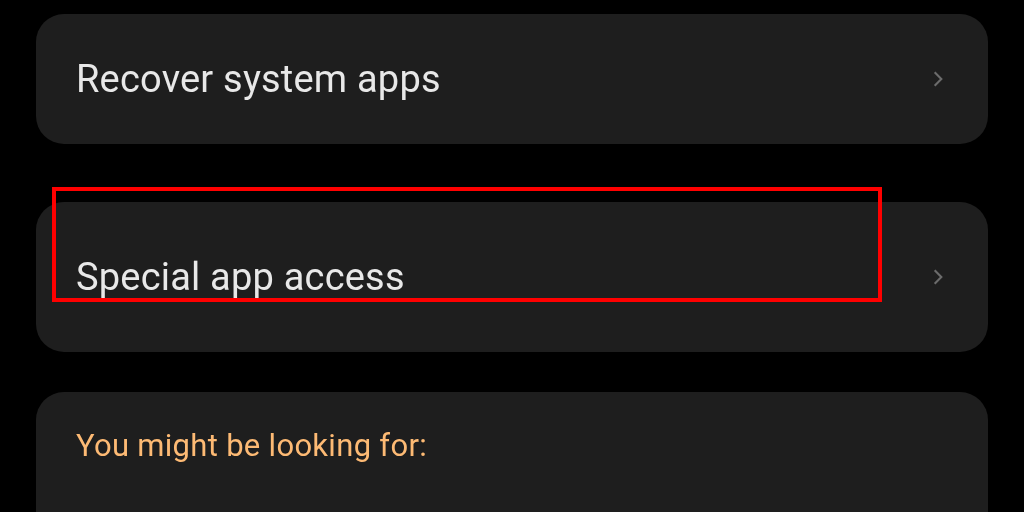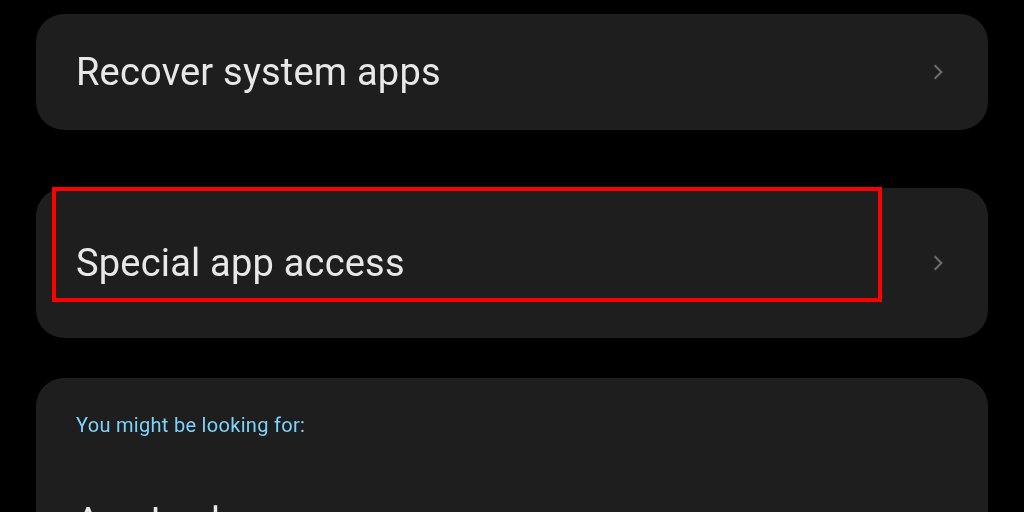--- a/index.html
+++ b/index.html
@@ -15,21 +15,21 @@
       background: #1e1e1e;
       border-radius: 28px;
       margin: 0 36px;
       padding: 0 40px;
       display: flex;
       align-items: center;
       justify-content: space-between;
       position: relative;
     }
     .card-1 {
-      height: 116px;
+      height: 130px;
       margin-top: 14px;
       gap: 36px;
     }
     .card-2 {
       height: 150px;
       margin-top: 58px;
     }
     .card-label {
       color: #e8e8e8;
       font-size: 38px;
@@ -59,22 +59,22 @@
       pointer-events: none;
     }
     .suggest-card {
       background: #1e1e1e;
       border-radius: 28px;
       margin: 40px 36px 0 36px;
       padding: 35px 40px 0 40px;
       height: 200px;
     }
     .suggest-title {
-      color: #7dd3fc;
-      font-size: 20px;
+      color: #fdba74;
+      font-size: 31px;
       font-weight: 400;
       letter-spacing: 0.3px;
     }
     .suggest-item {
       color: #e8e8e8;
       font-size: 37px;
       font-weight: 400;
       margin-top: 62px;
     }
   </style>

